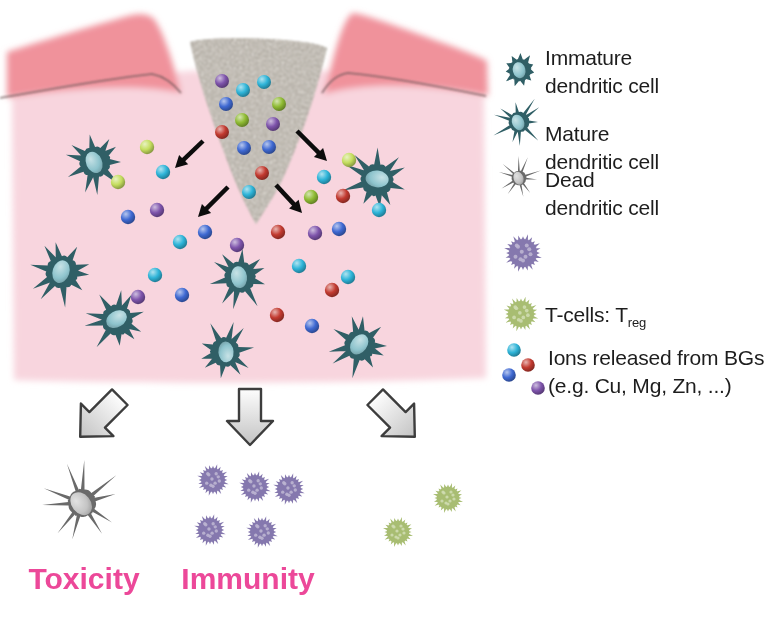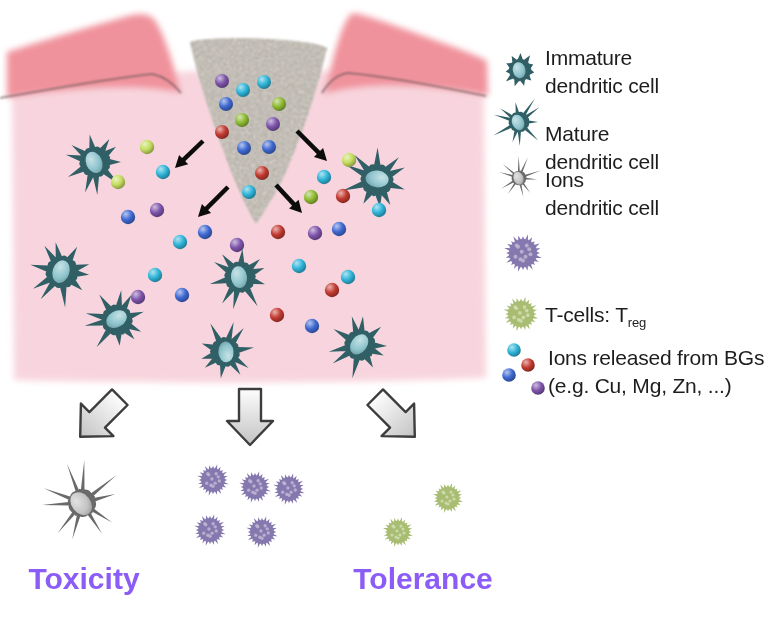--- a/index.html
+++ b/index.html
@@ -4,21 +4,21 @@
 <style>
   html,body{margin:0;padding:0;background:#ffffff;}
   body{width:768px;height:624px;position:relative;overflow:hidden;
        font-family:"Liberation Sans", sans-serif;}
   #stage{position:absolute;left:0;top:0;width:624px;height:624px;}
   svg{position:absolute;left:0;top:0;}
   .legend{position:absolute;left:0;top:0;width:768px;height:624px;pointer-events:none;}
   .leg-text{position:absolute;left:545px;font-size:21px;line-height:28px;color:#1d1d1d;letter-spacing:-0.2px;}
   .leg-text sub{font-size:13px;}
   .outcome-label{position:absolute;top:562px;transform:translateX(-50%);
-       font-size:30px;font-weight:700;color:#8b5cf6;white-space:nowrap;}
+       font-size:30px;font-weight:700;color:#ec4899;white-space:nowrap;}
 </style>
 </head>
 <body>
 
 <div id="stage">
   <svg id="scene-svg" width="768" height="624" viewBox="0 0 768 624">
     <defs id="dyndefs">
       <filter id="soft3" x="-10%" y="-10%" width="120%" height="120%">
         <feGaussianBlur stdDeviation="3.2"></feGaussianBlur>
       </filter>
@@ -331,29 +331,29 @@
   <div class="legend">
     <div class="leg-text" style="top:44px">
       <div>Immature</div>
       <div>dendritic cell</div>
     </div>
     <div class="leg-text" style="top:120px">
       <div>Mature</div>
       <div>dendritic cell</div>
     </div>
     <div class="leg-text" style="top:166px">
-      <div>Ions</div>
+      <div>Dead</div>
       <div>dendritic cell</div>
     </div>
     <div class="leg-text" style="top:234px">
     </div>
     <div class="leg-text" style="top:344px;left:548px">
       <div>Ions released from BGs</div>
       <div>(e.g. Cu, Mg, Zn, ...)</div>
     </div>
     <div class="leg-text" style="top:301px">
       <div><span>T-cells: T</span><sub>reg</sub></div>
     </div>
   </div>
 
   <div class="outcome-label" style="left:84px">Toxicity</div>
-  <div class="outcome-label" style="left:423px">Tolerance</div>
+  <div class="outcome-label" style="left:248px">Immunity</div>
 </div>
 
 </body></html>

